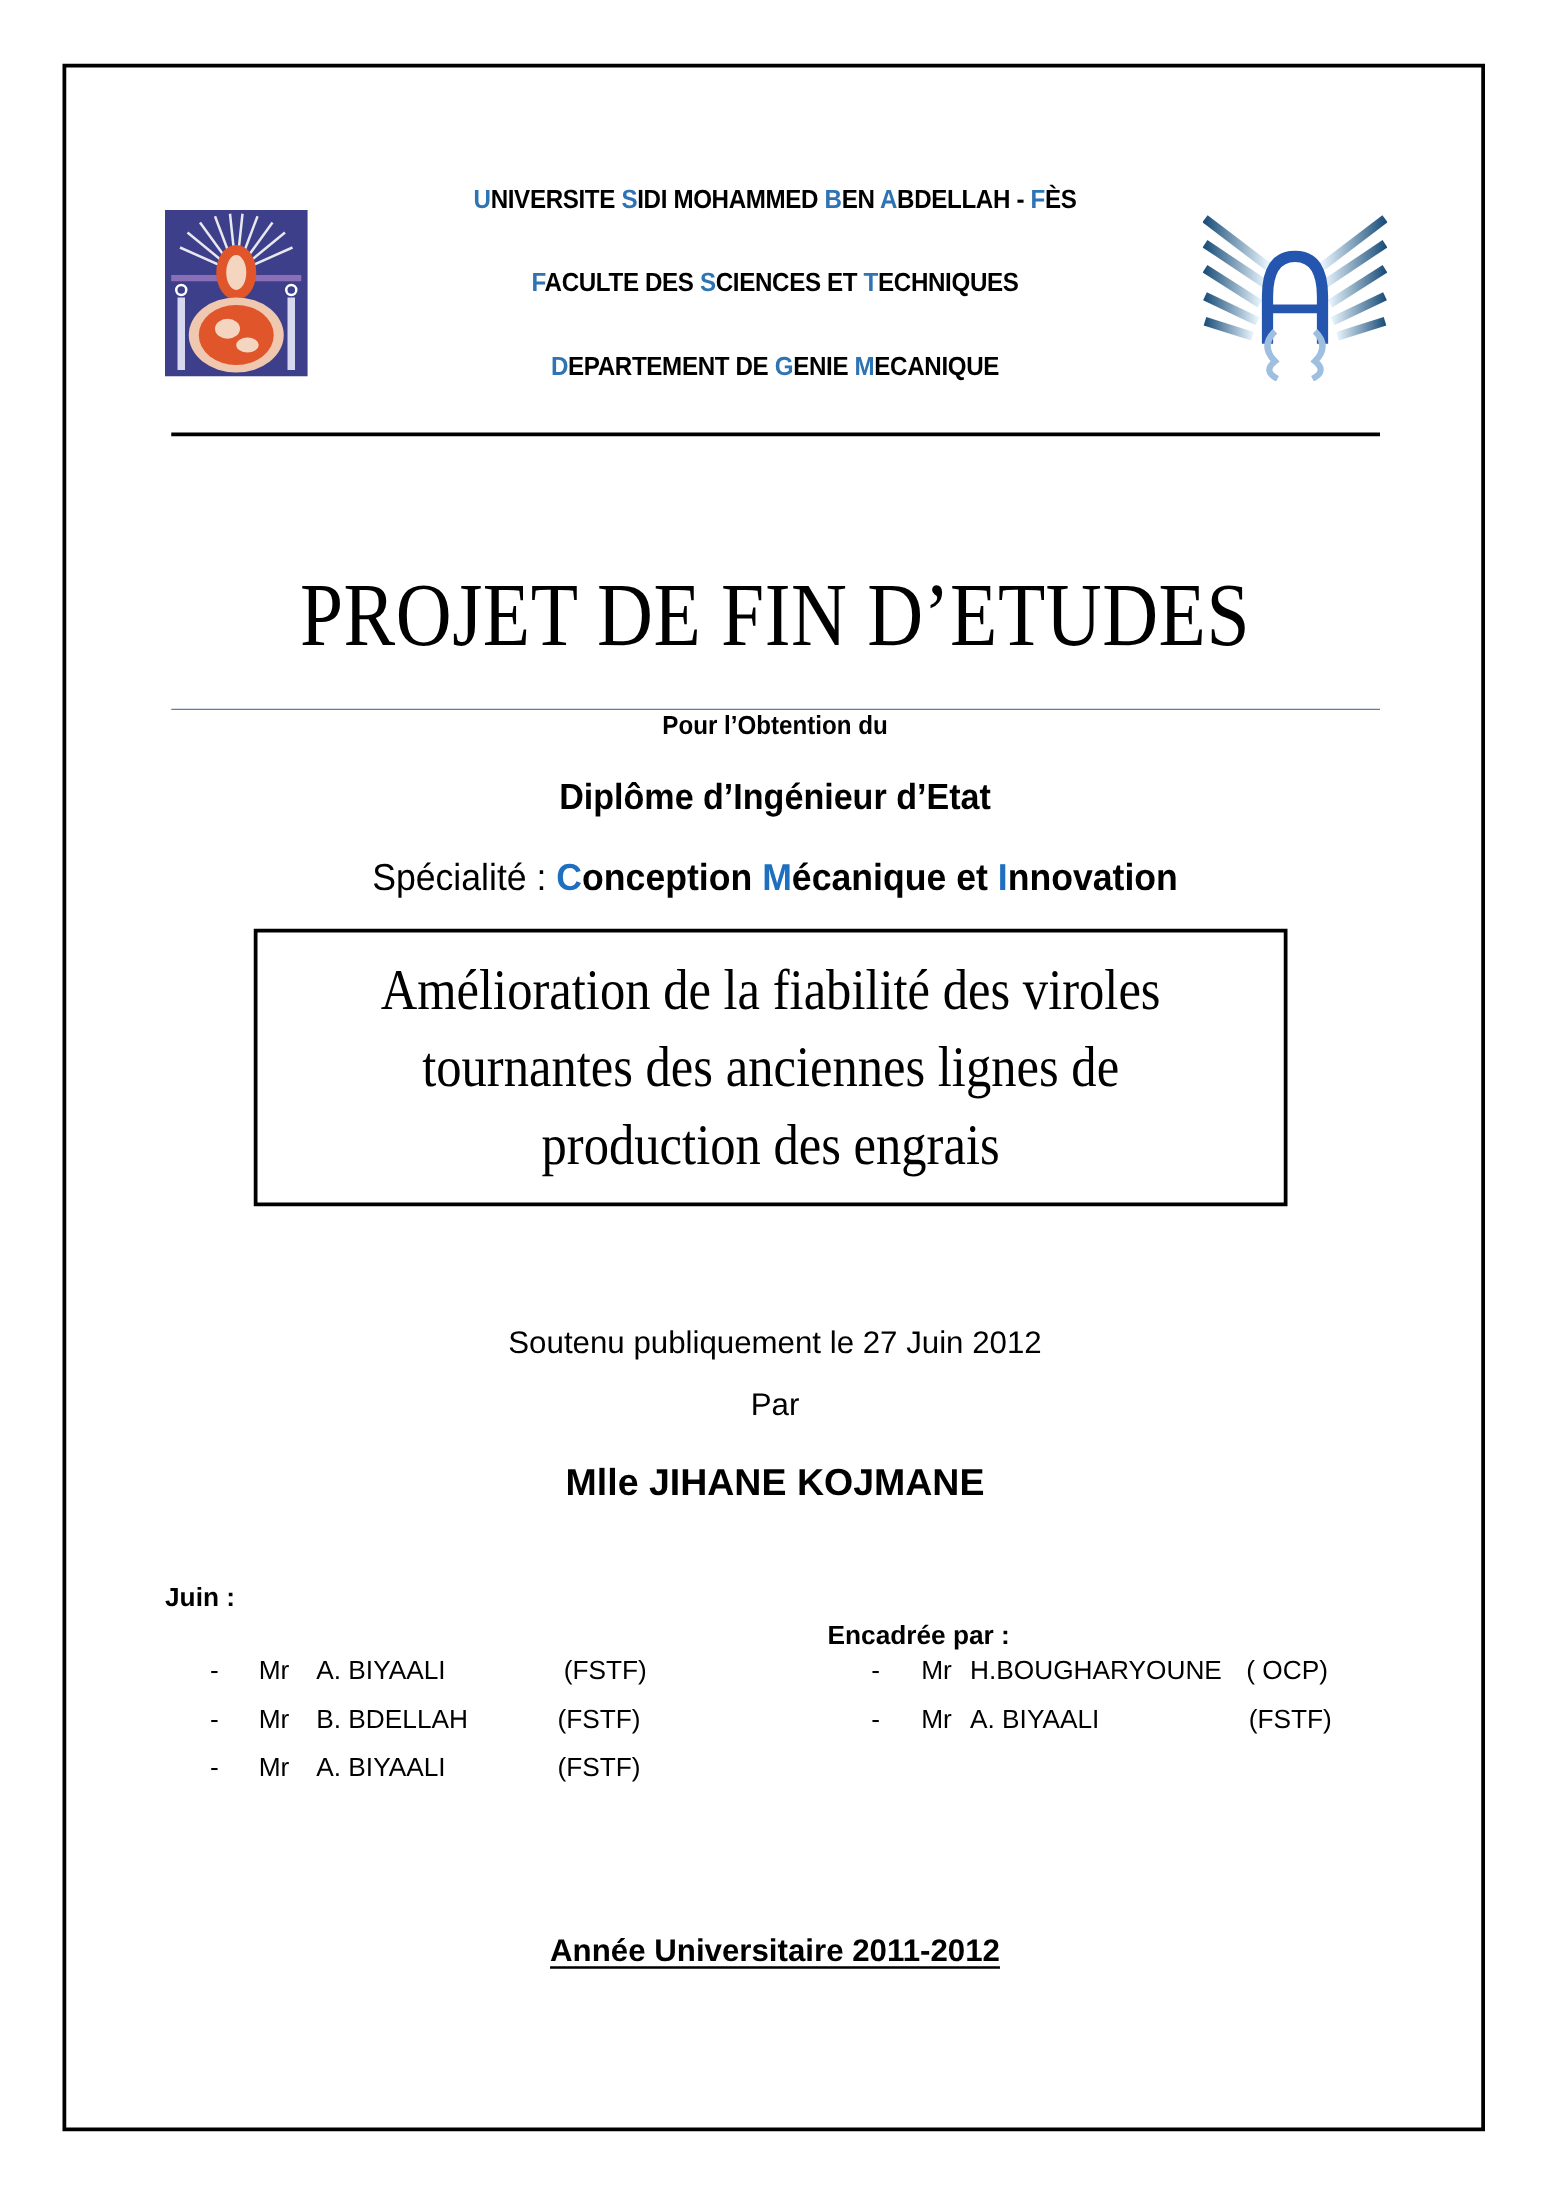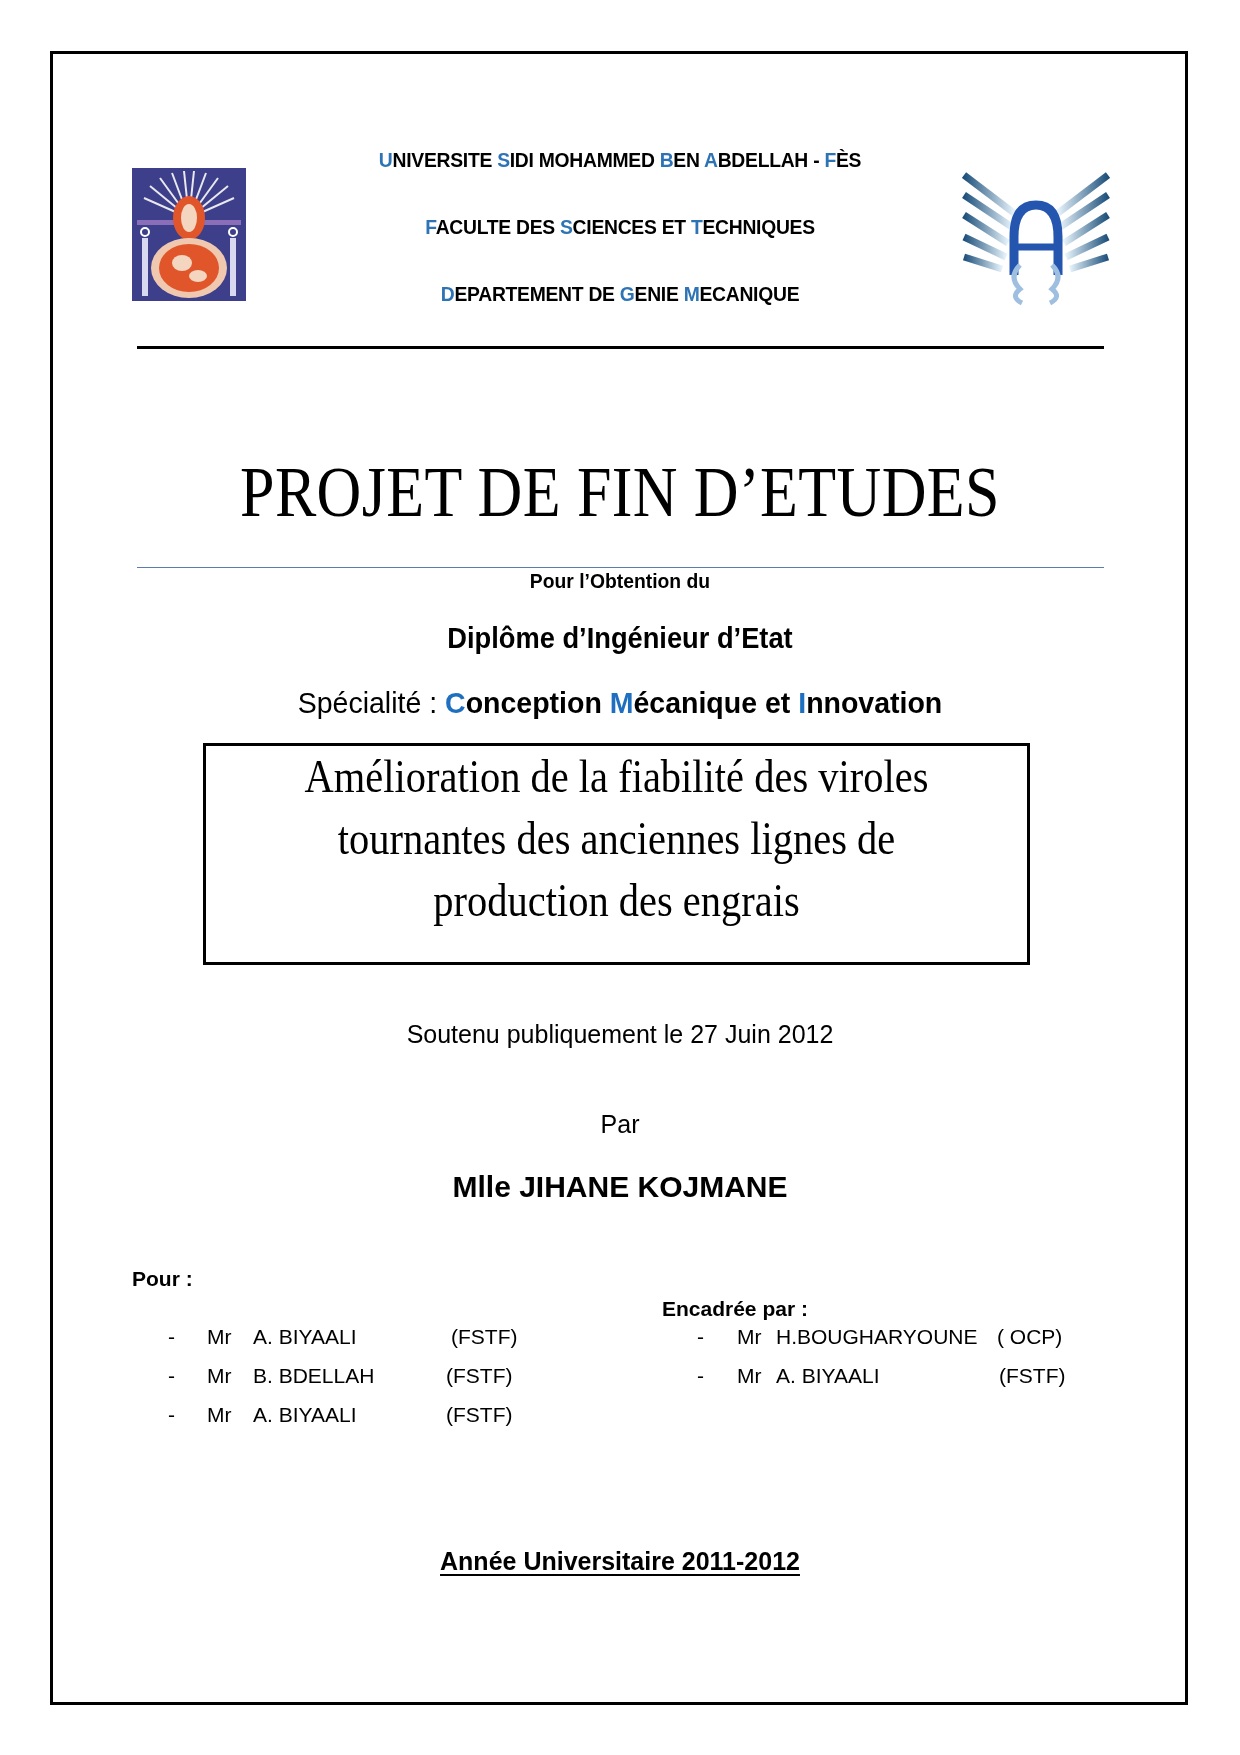--- a/index.html
+++ b/index.html
@@ -75,38 +75,39 @@
     .diplome { top: 622px; font-size: 29px; font-weight: bold; transform: scaleX(0.94); }
     .specialite { top: 686px; font-size: 30px; transform: scaleX(0.95); }
     .specialite .bold { font-weight: bold; }
     .specialite .accent-bold { font-weight: bold; color: #1f6fc0; }
 
     .title-box {
       left: 203px; top: 743px; width: 827px; height: 222px;
       border: 3px solid #000;
       box-sizing: border-box;
       display: flex;
+      align-items: center;
       justify-content: center;
     }
     .title-box-text {
       font-family: "Liberation Serif", serif;
       font-size: 46px;
       line-height: 62px;
       text-align: center;
       transform: scaleX(0.88);
       transform-origin: center;
       width: 900px;
     }
 
     .center-line {
       left: 100px; width: 1040px;
       text-align: center;
       font-family: "Liberation Sans", sans-serif;
     }
-    .soutenu { top: 1020px; font-size: 25px; }
+    .soutenu { top: 1060px; font-size: 25px; }
     .par { top: 1110px; font-size: 25px; text-align: center; }
     .author { top: 1170px; font-size: 30px; font-weight: bold; }
 
     .section-label {
       font-family: "Liberation Sans", sans-serif;
       font-weight: bold;
       font-size: 21px;
     }
     .jury-label { left: 132px; top: 1267px; }
     .enc-label { left: 662px; top: 1267px; margin-top: 30px; }
@@ -226,21 +227,21 @@
     <div>Amélioration de la fiabilité des viroles</div>
     <div>tournantes des anciennes lignes de</div>
     <div>production des engrais</div>
   </div>
 </div>
 
 <div class="abs center-line soutenu">Soutenu publiquement le 27 Juin 2012</div>
 <div class="abs center-line par">Par</div>
 <div class="abs center-line author">Mlle JIHANE KOJMANE</div>
 
-<div class="abs section-label jury-label">Pour :</div>
+<div class="abs section-label jury-label">Juin :</div>
 <div>
   <div class="abs person-row" style="left:0; top:1322px; width:700px;">
     <span style="left:168px;">-</span>
     <span style="left:207px;">Mr</span>
     <span style="left:253px;">A. BIYAALI</span>
     <span style="left:451px;">(FSTF)</span>
   </div>
   <div class="abs person-row" style="left:0; top:1361px; width:700px;">
     <span style="left:168px;">-</span>
     <span style="left:207px;">Mr</span>

